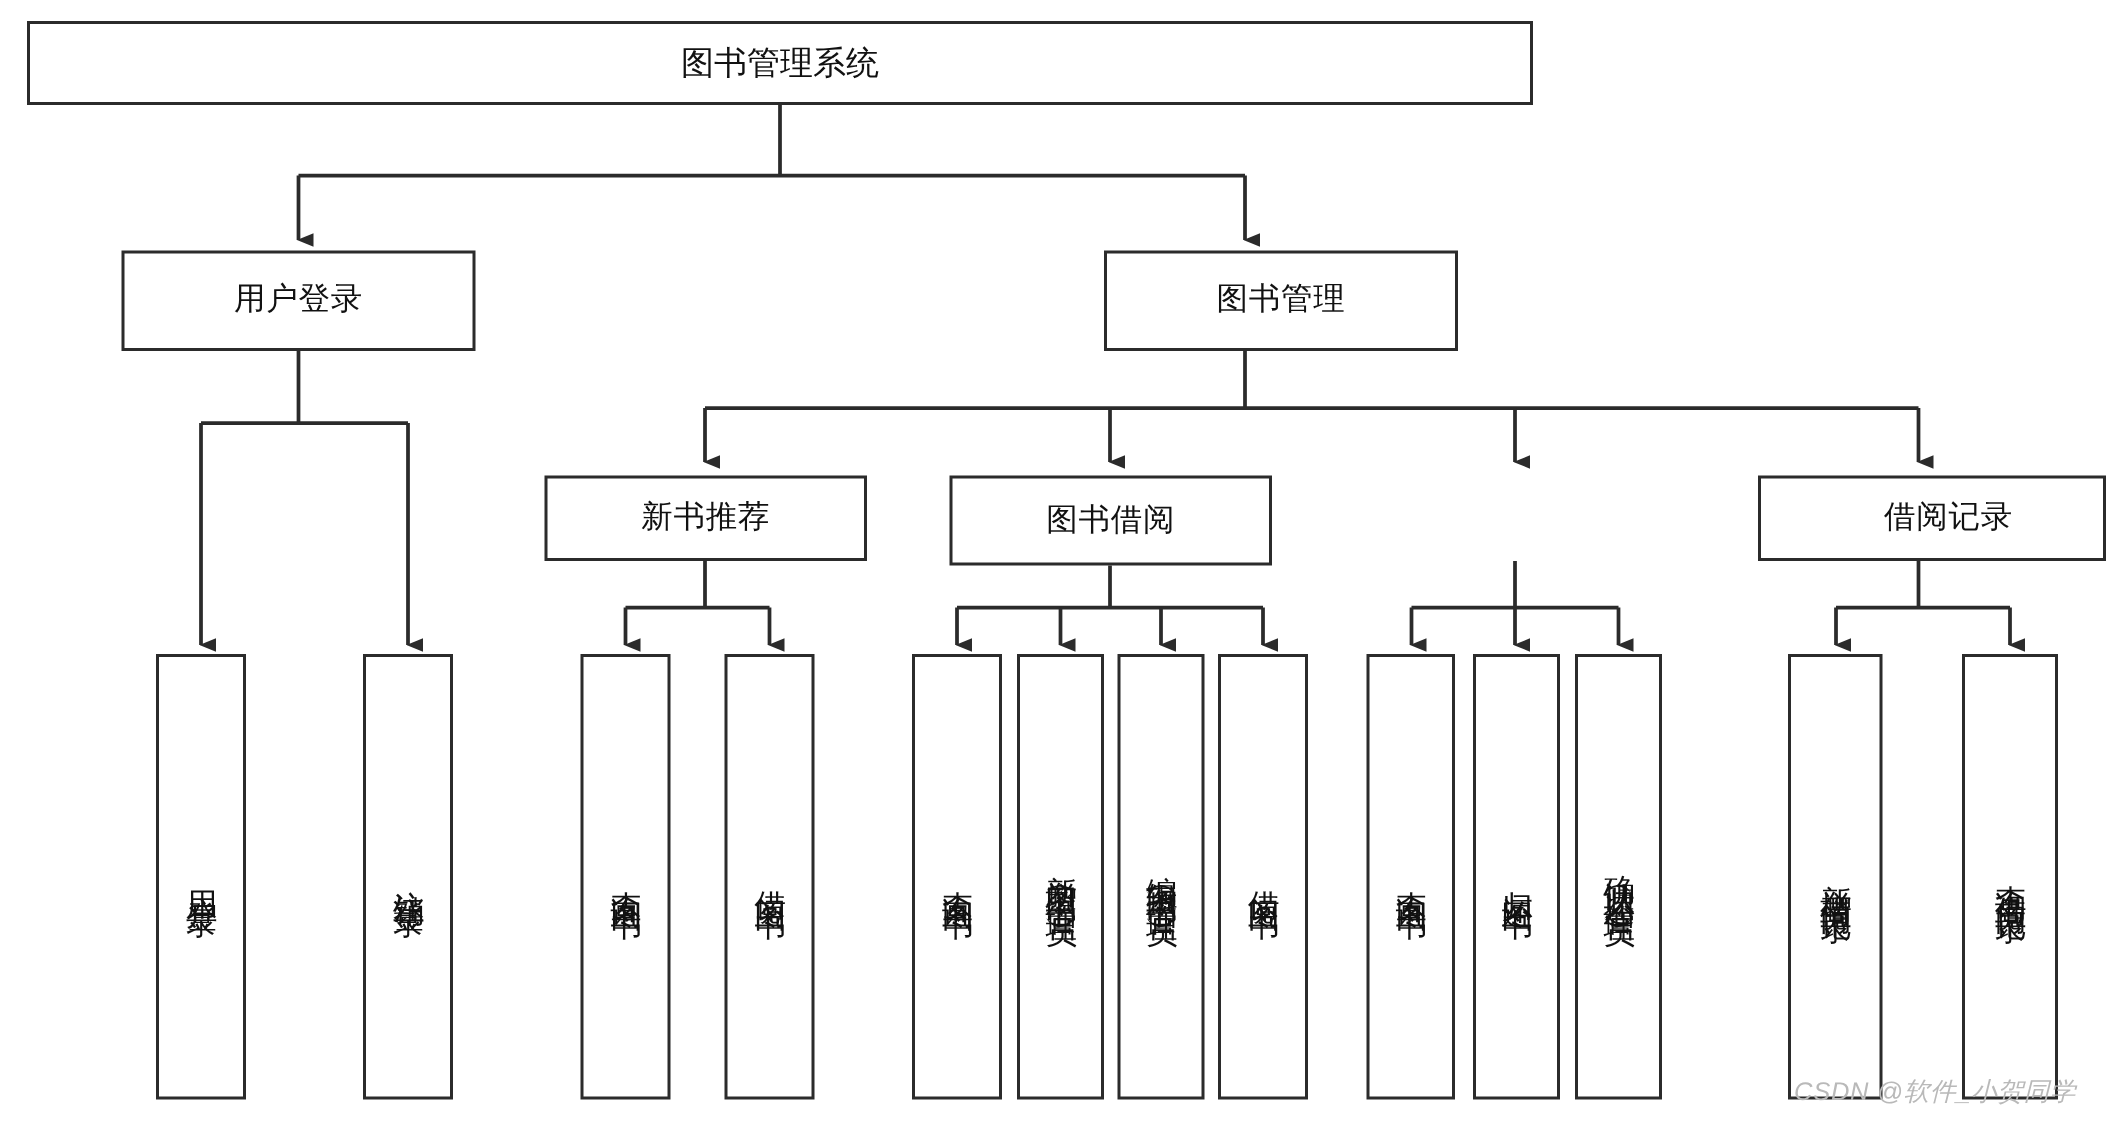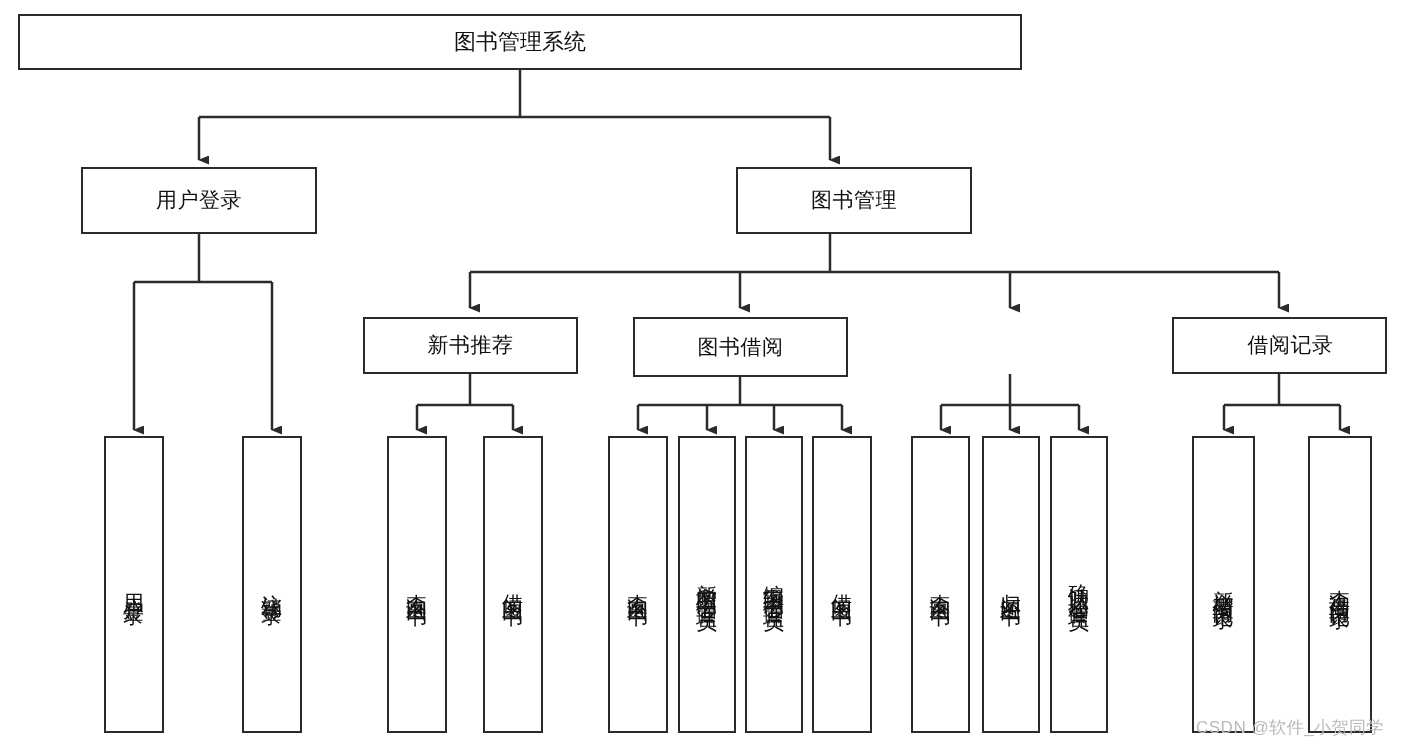--- a/index.html
+++ b/index.html
@@ -56,20 +56,21 @@
     writing-mode: vertical-rl;
     text-orientation: upright;
     white-space: nowrap;
   }
   .watermark {
     position: absolute;
     font-size: 17px;
     color: #b9b9b9;
     white-space: nowrap;
     letter-spacing: 0.5px;
+    font-style: italic;
   }
 </style>
 </head>
 <body>
 
 <div id="diagram-root">
 
   <svg id="diagram-svg" viewBox="0 0 1405 747" xmlns="http://www.w3.org/2000/svg">
     <defs>
       <marker id="arrowhead" markerWidth="9" markerHeight="11" refX="4.5" refY="10" orient="auto" markerUnits="userSpaceOnUse">
@@ -132,21 +133,21 @@
   <div class="node node-h" style="left:712px; top:167px; width:236px; height:67px;margin-left:24px;">
     <span>图书管理</span>
   </div>
 
   <div class="node node-h" style="left:363px; top:317px; width:215px; height:57px;">
     <span>新书推荐</span>
   </div>
   <div class="node node-h" style="left:633px; top:317px; width:215px; height:60px;">
     <span>图书借阅</span>
   </div>
-  <div class="node node-h" style="left:1172px; top:317px; width:215px; height:57px;padding-left:22px;">
+  <div class="node node-h" style="left:1172px; top:317px; width:232px; height:57px;padding-left:22px;">
     <span>借阅记录</span>
   </div>
 
   <div class="node node-v" style="left:104px; top:436px; width:60px; height:297px;">
     <span class="vtext">用户登录</span>
   </div>
   <div class="node node-v" style="left:242px; top:436px; width:60px; height:297px;">
     <span class="vtext">注销登录</span>
   </div>
 

